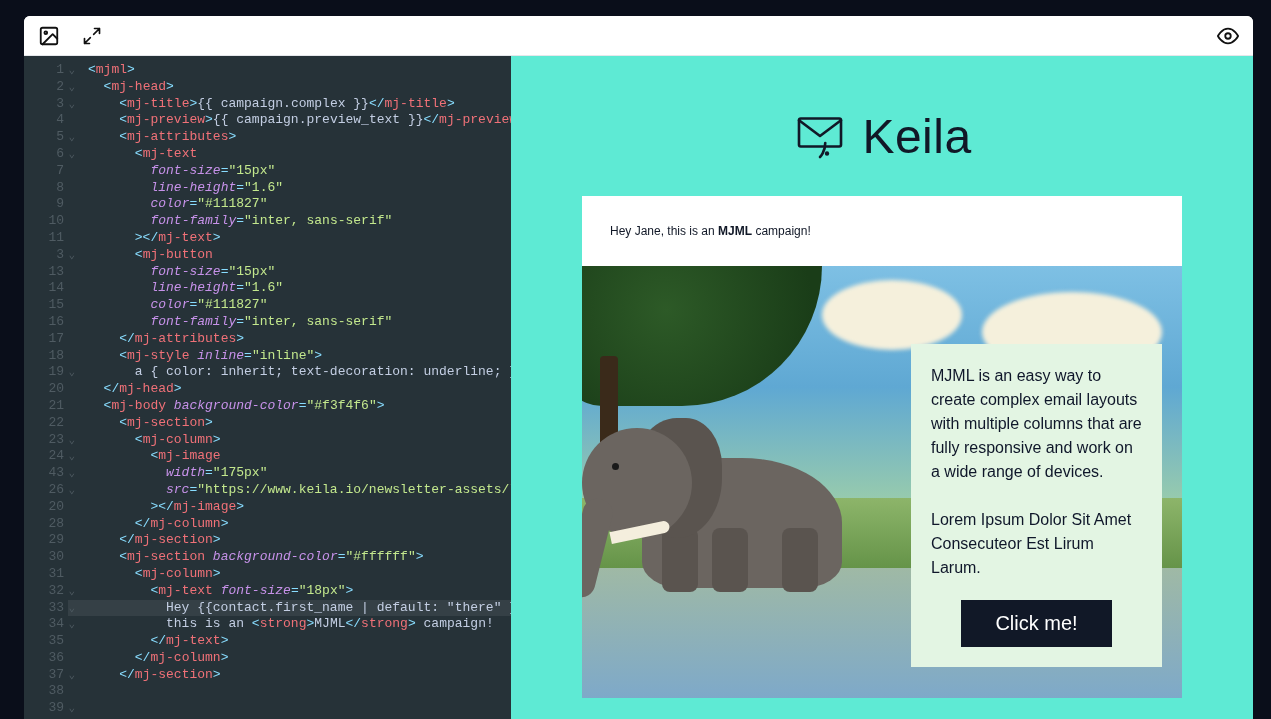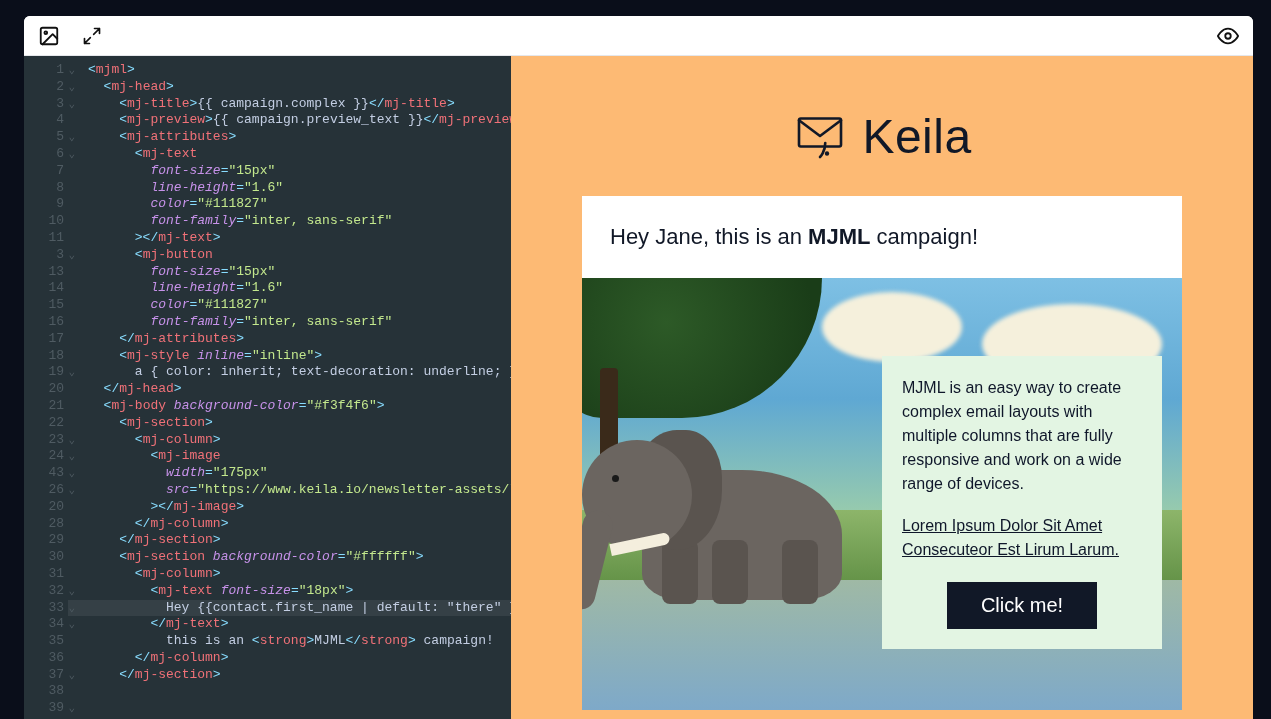--- a/index.html
+++ b/index.html
@@ -66,29 +66,29 @@
 .code-scroll .line { height: 16.8px; white-space: pre; }
 .code-scroll .hl-line { background: rgba(255,255,255,0.07); margin-left: -20px; padding-left: 20px; }
 .tag { color: #f07178; }
 .attr { color: #c792ea; font-style: italic; }
 .str { color: #c3e88d; }
 .op  { color: #89ddff; }
 .txt { color: #c3cee3; }
 
 .preview-pane {
   flex: 1;
-  background: #fdba74;
+  background: #5eead4;
   overflow: auto;
   padding: 24px 0 0 0;
 }
 .mail-wrap { width: 600px; margin: 0 auto; }
 .logo-row { display: flex; align-items: center; justify-content: center; gap: 14px; padding: 28px 0 32px; }
 .brand-name { font-size: 48px; font-weight: 500; color: #111827; letter-spacing: 0.5px; }
 .content-card { background: #fff; padding: 28px 28px; }
-.greeting { font-size: 22px; color: #111827; }
+.greeting { font-size: 12px; color: #111827; }
 .greeting strong { font-weight: 700; }
 .hero {
   height: 432px;
   position: relative;
   background: linear-gradient(180deg, #7ec0e4 0%, #5fa8d3 28%, #a8d5a2 62%, #6a9f6a 100%);
   overflow: hidden;
 }
 .cloud {
   position: absolute; background: #f5f0dc; border-radius: 50%;
   filter: blur(2px);
@@ -116,28 +116,28 @@
 .ele-head { position: absolute; width: 110px; height: 110px; background: #6b6560; border-radius: 50%; bottom: 50px; left: -20px; }
 .ele-ear  { position: absolute; width: 90px; height: 120px; background: #5a544f; border-radius: 50% 40% 50% 50%; bottom: 50px; left: 30px; }
 .ele-trunk{ position: absolute; width: 30px; height: 100px; background: #6b6560; border-radius: 14px; bottom: -10px; left: -28px; transform: rotate(14deg); }
 .ele-tusk { position: absolute; width: 60px; height: 12px; background: #f4eedd; border-radius: 0 8px 8px 0; bottom: 50px; left: 8px; transform: rotate(-12deg); }
 .ele-leg  { position: absolute; width: 36px; height: 64px; background: #5a544f; border-radius: 8px; bottom: -4px; }
 .ele-eye  { position: absolute; width: 7px; height: 7px; background: #1a1a1a; border-radius: 50%; }
 
 .callout {
   position: absolute;
   top: 78px; right: 20px;
-  width: 280px;
+  width: 251px;
   background: #e3f5e3;
   padding: 20px 20px;
   color: #0f172a;
   font-size: 16px;
   line-height: 1.5;
 }
-.callout p + p { margin-top: 18px; text-decoration: underline; }
+.callout p + p { margin-top: 24px; }
 .callout button {
   margin-top: 20px;
   background: #111827;
   color: #fff;
   border: none;
   padding: 12px 34px;
   font-size: 20px;
   cursor: pointer;
   display: block;
   margin-left: auto; margin-right: auto;
@@ -242,22 +242,22 @@
             <div class="line">        <span class="op">&lt;</span><span class="tag">mj-image</span></div>
             <div class="line">          <span class="attr">width</span><span class="op">=</span><span class="str">"175px"</span></div>
             <div class="line">          <span class="attr">src</span><span class="op">=</span><span class="str">"https://www.keila.io/newsletter-assets/logo-wi</span></div>
             <div class="line">        <span class="op">&gt;&lt;/</span><span class="tag">mj-image</span><span class="op">&gt;</span></div>
             <div class="line">      <span class="op">&lt;/</span><span class="tag">mj-column</span><span class="op">&gt;</span></div>
             <div class="line">    <span class="op">&lt;/</span><span class="tag">mj-section</span><span class="op">&gt;</span></div>
             <div class="line">    <span class="op">&lt;</span><span class="tag">mj-section</span> <span class="attr">background-color</span><span class="op">=</span><span class="str">"#ffffff"</span><span class="op">&gt;</span></div>
             <div class="line">      <span class="op">&lt;</span><span class="tag">mj-column</span><span class="op">&gt;</span></div>
             <div class="line">        <span class="op">&lt;</span><span class="tag">mj-text</span> <span class="attr">font-size</span><span class="op">=</span><span class="str">"18px"</span><span class="op">&gt;</span></div>
             <div class="line hl-line">          <span class="txt">Hey {{contact.first_name | default: "there" }},</span></div>
+            <div class="line">          <span class="txt">this is an </span><span class="op">&lt;</span><span class="tag">strong</span><span class="op">&gt;</span><span class="txt">MJML</span><span class="op">&lt;/</span><span class="tag">strong</span><span class="op">&gt;</span><span class="txt"> campaign!</span></div>
             <div class="line">        <span class="op">&lt;/</span><span class="tag">mj-text</span><span class="op">&gt;</span></div>
-            <div class="line">          <span class="txt">this is an </span><span class="op">&lt;</span><span class="tag">strong</span><span class="op">&gt;</span><span class="txt">MJML</span><span class="op">&lt;/</span><span class="tag">strong</span><span class="op">&gt;</span><span class="txt"> campaign!</span></div>
             <div class="line">      <span class="op">&lt;/</span><span class="tag">mj-column</span><span class="op">&gt;</span></div>
             <div class="line">    <span class="op">&lt;/</span><span class="tag">mj-section</span><span class="op">&gt;</span></div>
           </div>
       </div>
 
       <div class="preview-pane">
         <div class="mail-wrap">
           <div class="logo-row">
             <svg width="56" height="56" viewBox="0 0 64 64" fill="none" stroke="#111827" stroke-width="3" stroke-linecap="round" stroke-linejoin="round">
               <rect x="8" y="12" width="48" height="32" rx="2"></rect>

